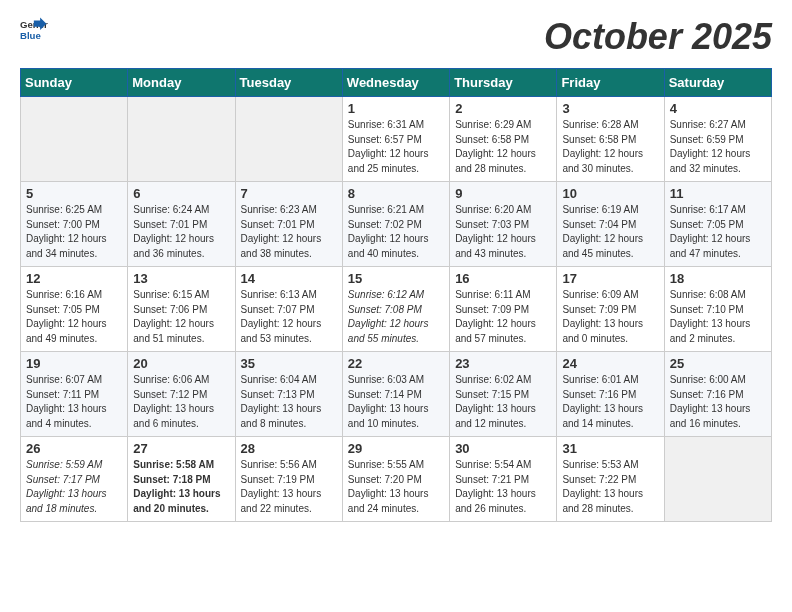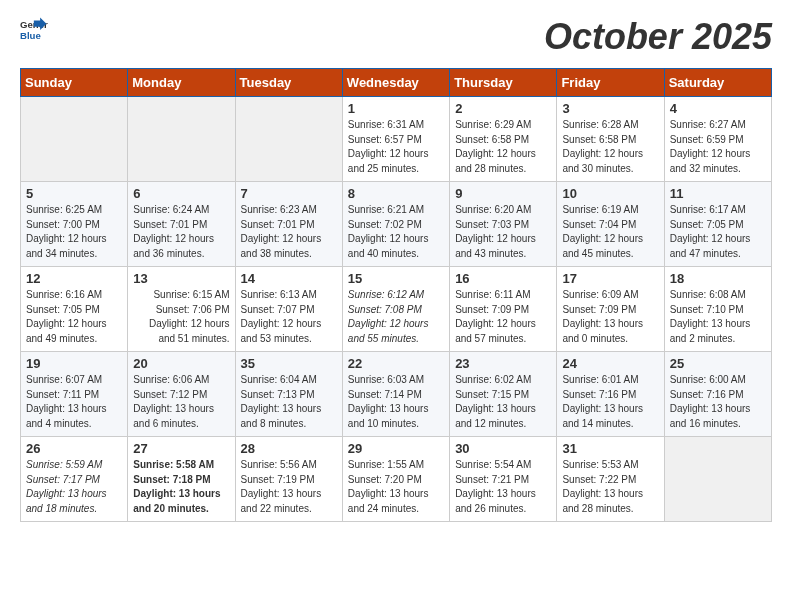--- a/index.html
+++ b/index.html
@@ -37,21 +37,21 @@
     .location-title {
       font-size: 15px;
       color: #555;
     }
     table {
       width: 100%;
       border-collapse: collapse;
       table-layout: fixed;
     }
     thead tr th {
-      background-color: #c2410c;
+      background-color: #0f766e;
       color: #fff;
       font-size: 13px;
       padding: 6px 4px;
       text-align: left;
       border: 1px solid #1a5fa8;
     }
     tbody tr td {
       border: 1px solid #ccc;
       vertical-align: top;
       padding: 4px 5px;
@@ -196,21 +196,21 @@
       <tr>
         <td>
           <span class="day-num">12</span>
           <div class="day-info" style="white-space: pre-line;">Sunrise: 6:16 AM
 Sunset: 7:05 PM
 Daylight: 12 hours
 and 49 minutes.</div>
         </td>
         <td>
           <span class="day-num">13</span>
-          <div class="day-info" style="white-space: pre-line; text-align: right;">Sunrise: 6:15 AM
+          <div class="day-info" style="white-space: pre-line;">Sunrise: 6:15 AM
 Sunset: 7:06 PM
 Daylight: 12 hours
 and 51 minutes.</div>
         </td>
         <td>
           <span class="day-num">14</span>
           <div class="day-info" style="white-space: pre-line;">Sunrise: 6:13 AM
 Sunset: 7:07 PM
 Daylight: 12 hours
 and 53 minutes.</div>
@@ -312,21 +312,21 @@
         </td>
         <td>
           <span class="day-num">28</span>
           <div class="day-info" style="white-space: pre-line;">Sunrise: 5:56 AM
 Sunset: 7:19 PM
 Daylight: 13 hours
 and 22 minutes.</div>
         </td>
         <td>
           <span class="day-num">29</span>
-          <div class="day-info" style="white-space: pre-line;">Sunrise: 1:55 AM
+          <div class="day-info" style="white-space: pre-line;">Sunrise: 5:55 AM
 Sunset: 7:20 PM
 Daylight: 13 hours
 and 24 minutes.</div>
         </td>
         <td>
           <span class="day-num">30</span>
           <div class="day-info" style="white-space: pre-line;">Sunrise: 5:54 AM
 Sunset: 7:21 PM
 Daylight: 13 hours
 and 26 minutes.</div>

